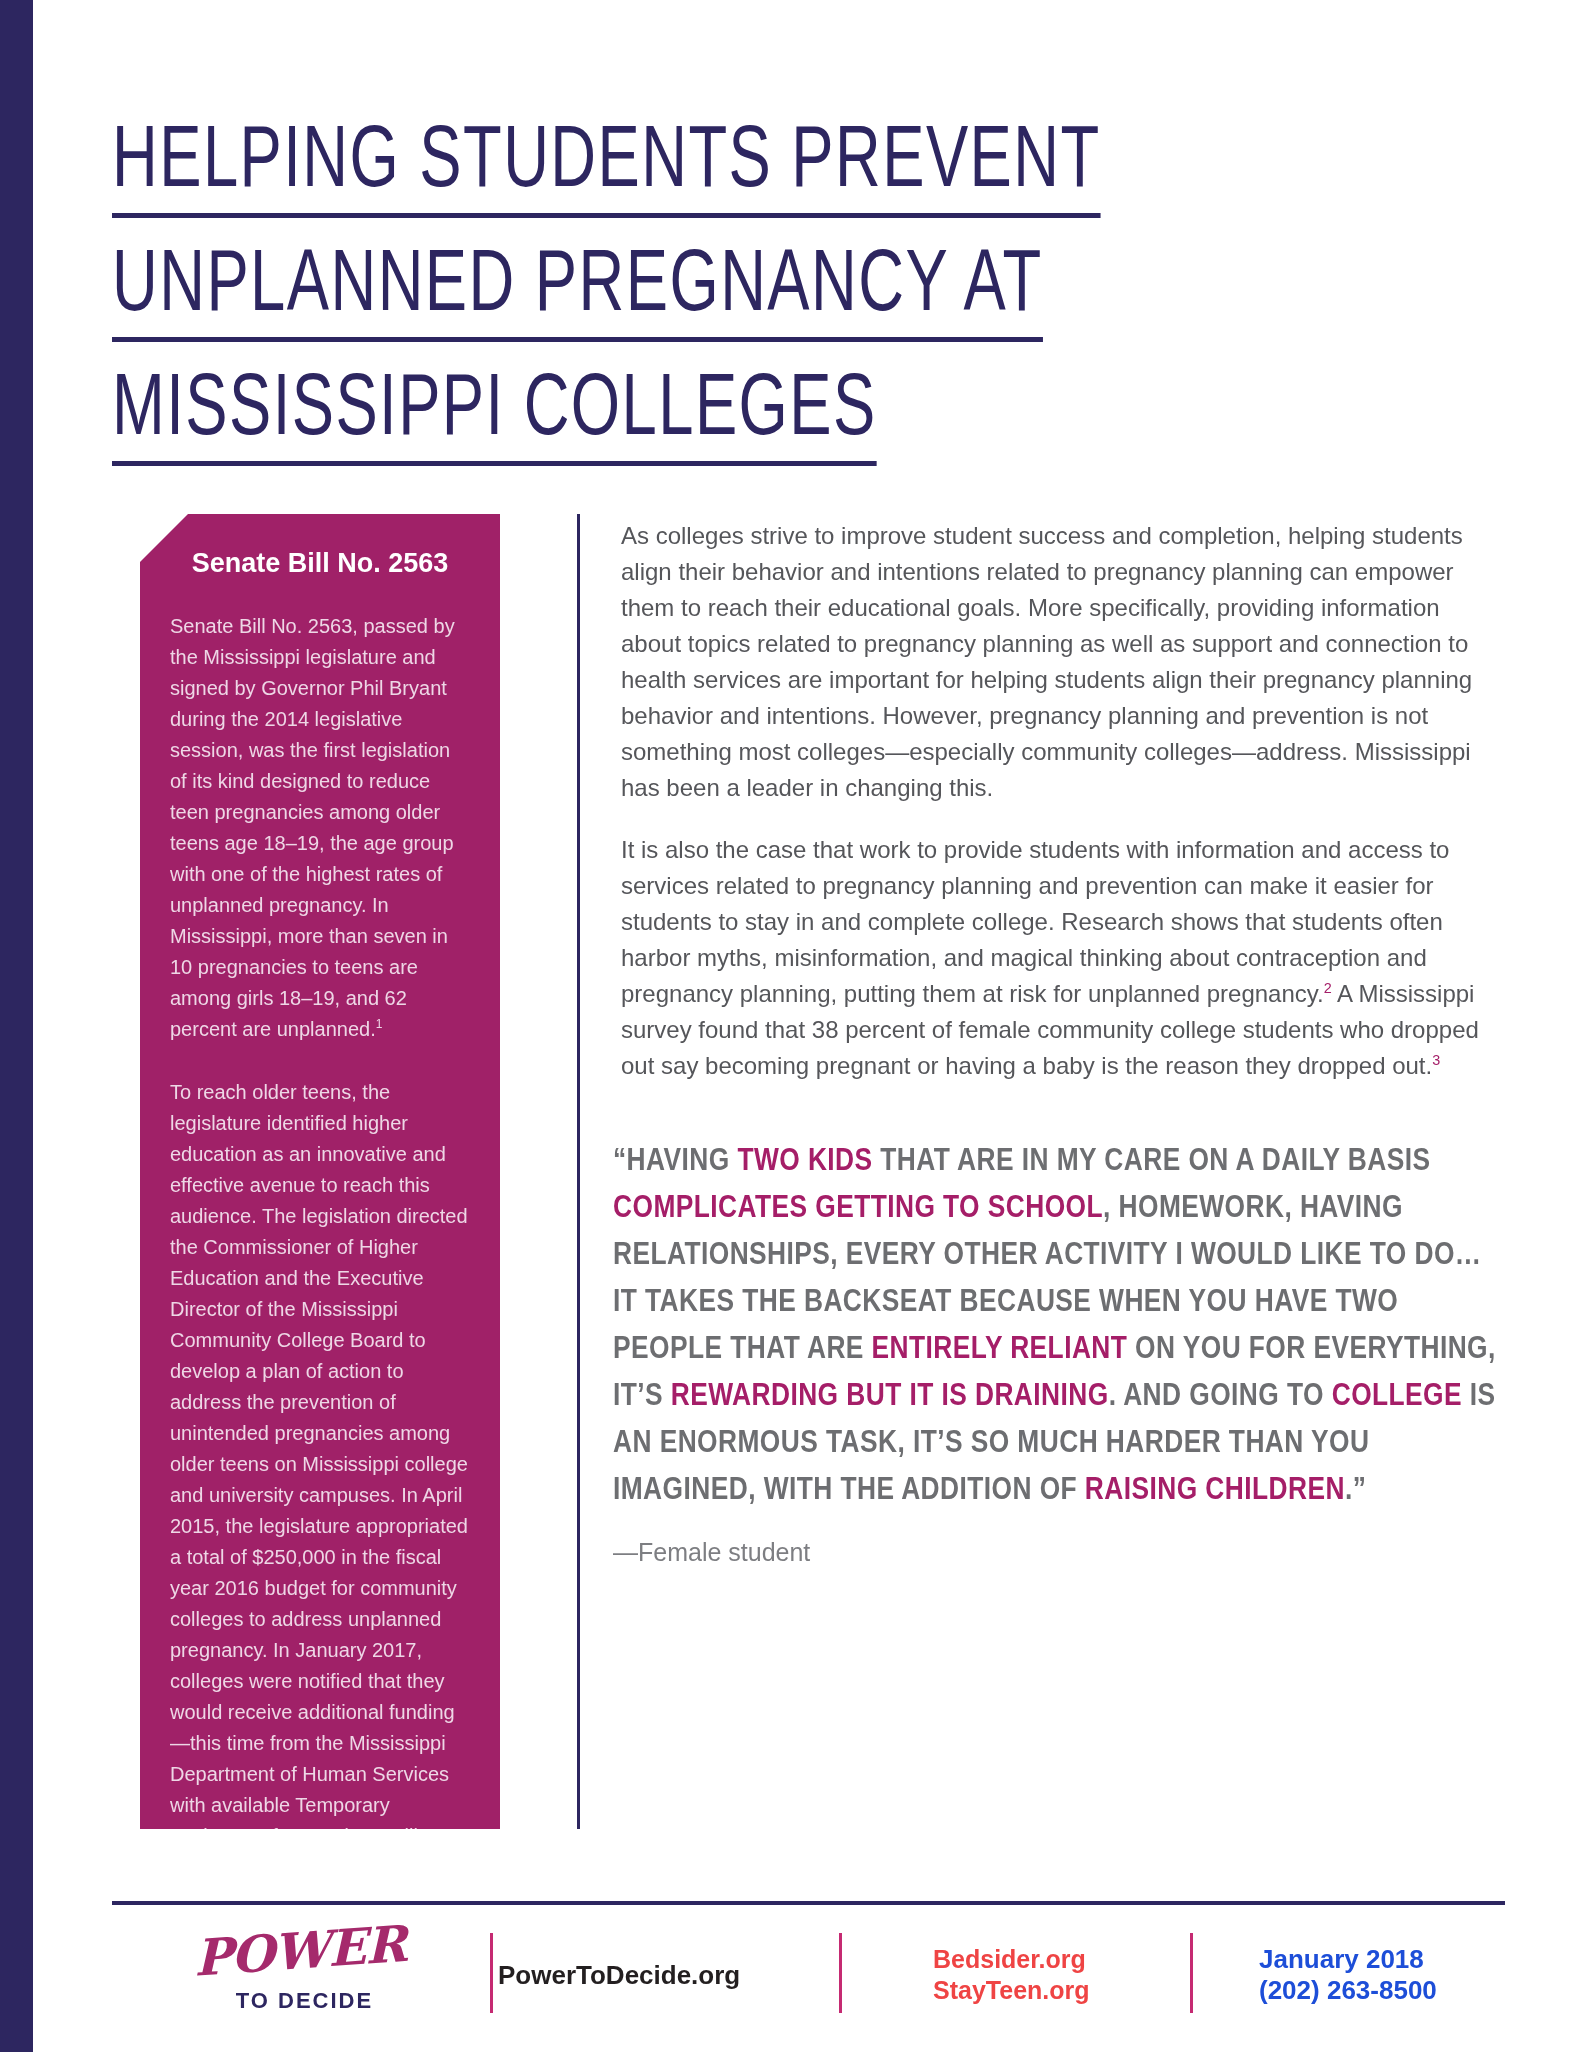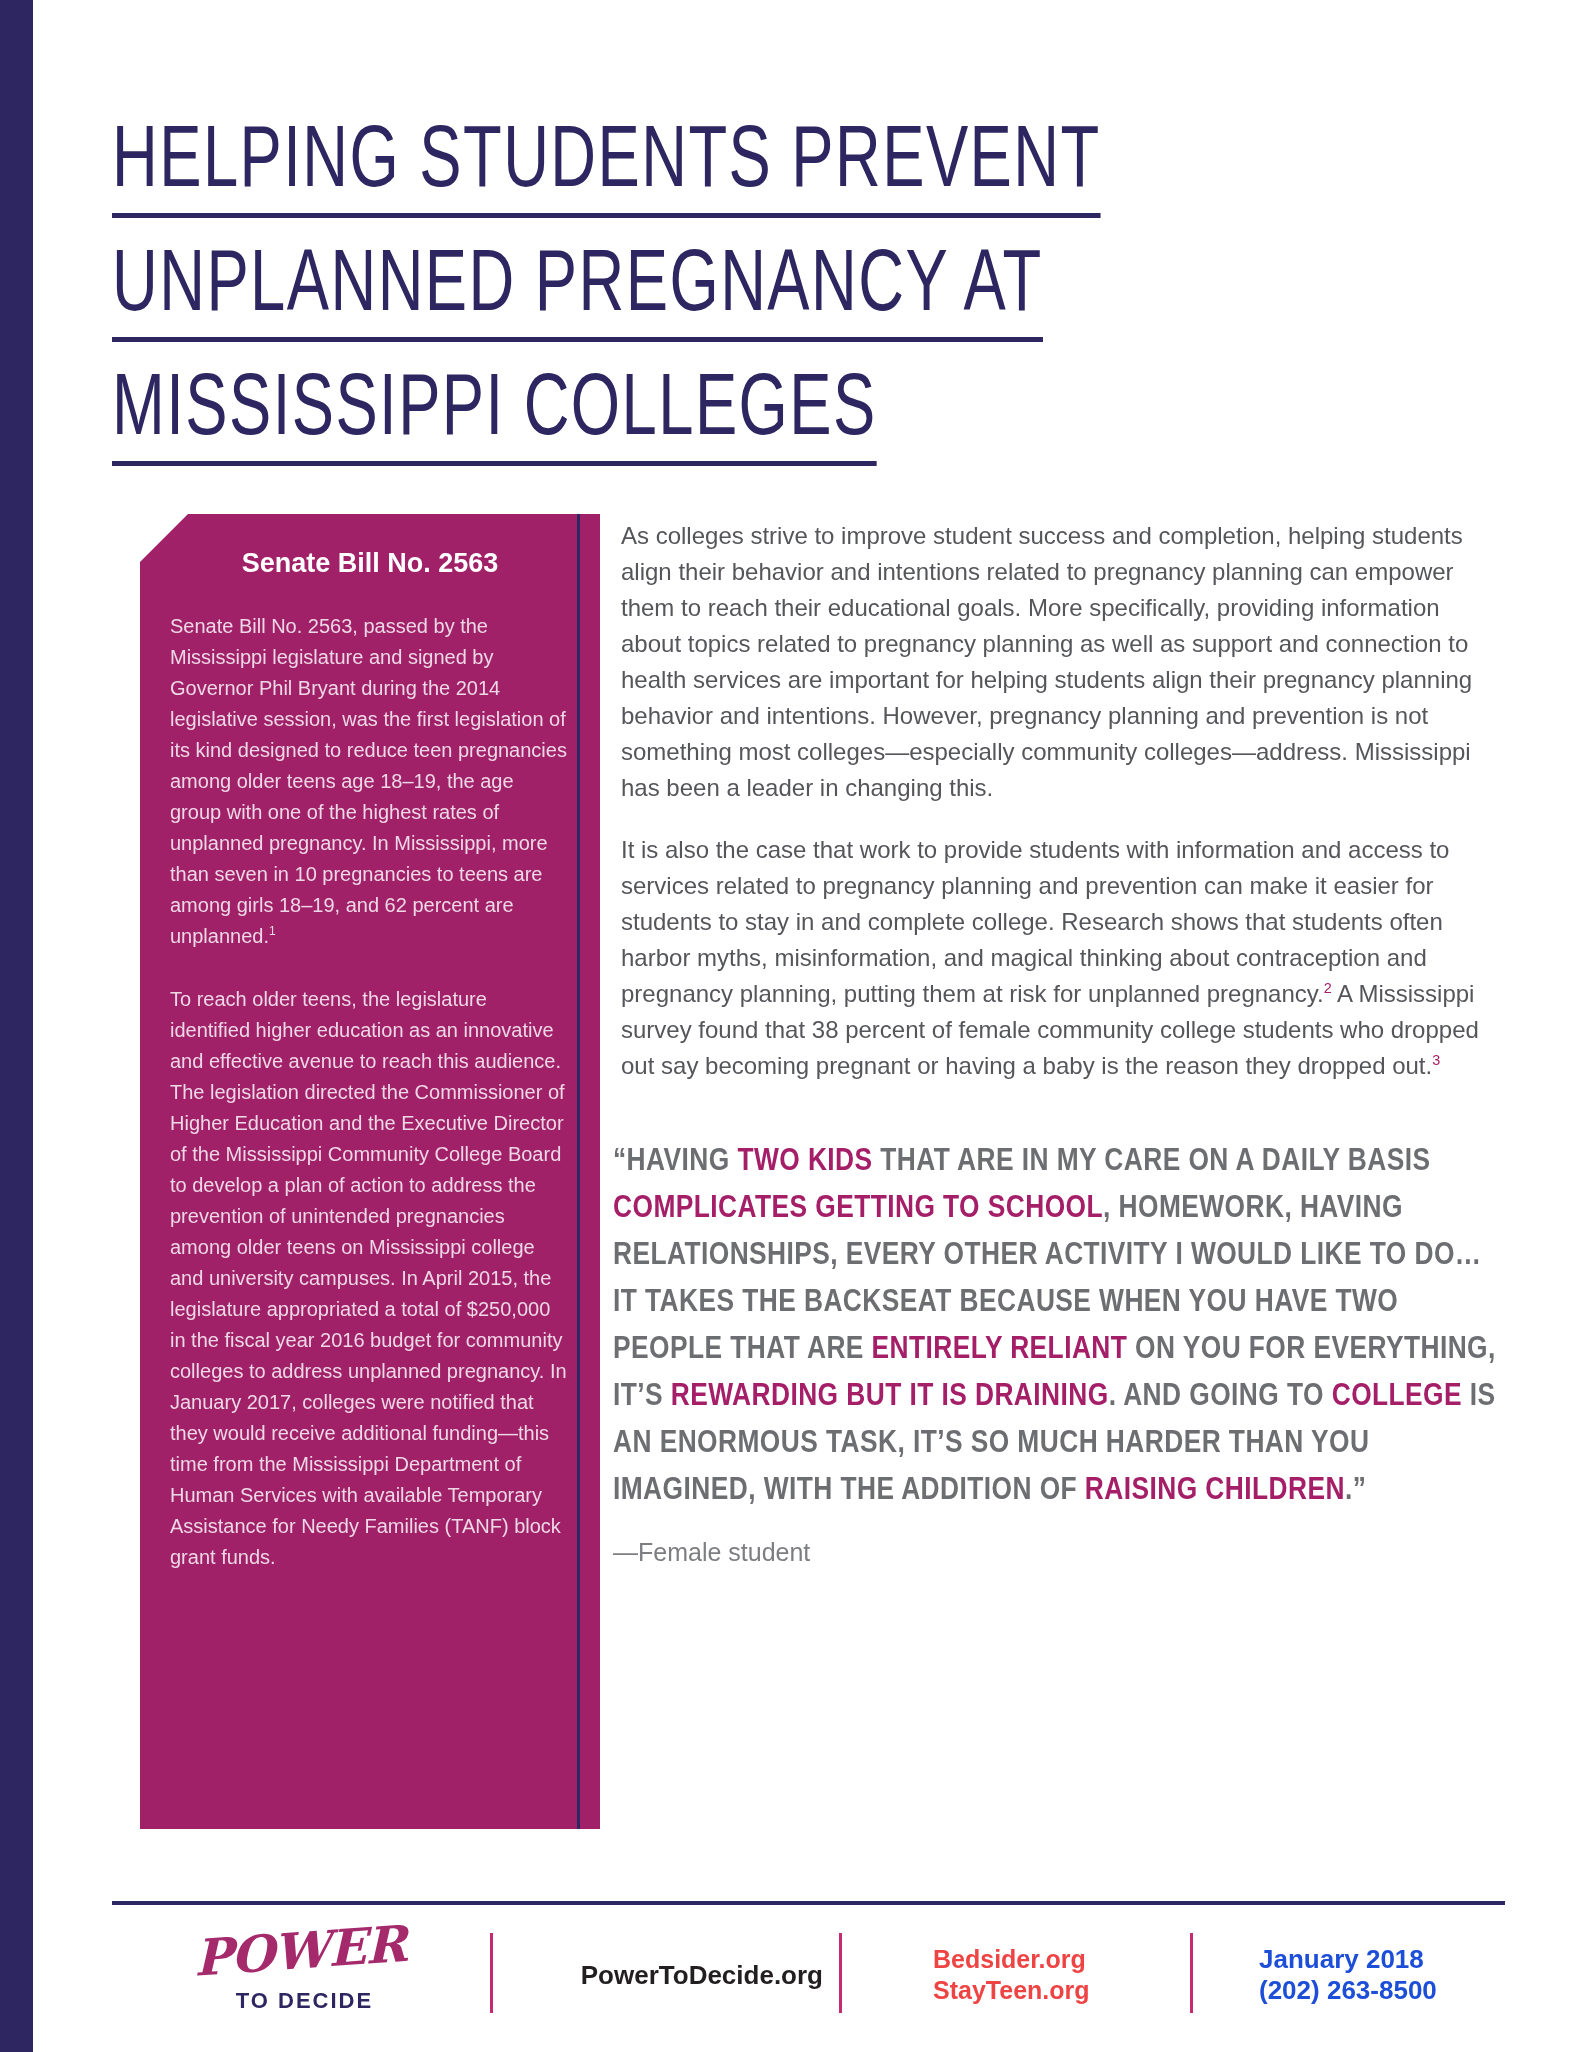--- a/index.html
+++ b/index.html
@@ -31,21 +31,21 @@
     padding-bottom: 13px;
     border-bottom: 5px solid #2d2660;
     margin-bottom: 18px;
     transform: scaleX(0.72);
     transform-origin: 0 0;
   }
   
   .sidebar {
     position: absolute;
     left: 140px; top: 514px;
-    width: 460px; height: 1315px;
+    width: 360px; height: 1315px;
     background: #a02168;
     clip-path: polygon(48px 0, 100% 0, 100% 100%, 0 100%, 0 48px);
     padding: 22px 30px 0 30px;
   }
   .sidebar h2 {
     margin: 12px 0 0 0;
     text-align: center;
     color: #ffffff;
     font-size: 27px;
     font-weight: 700;
@@ -130,21 +130,21 @@
     width: 3px; height: 80px;
     background: #c52a72;
   }
   .fdiv-1 { left: 490px; }
   .fdiv-2 { left: 839px; }
   .fdiv-3 { left: 1190px; }
   .f-site {
     position: absolute;
     left: 498px; top: 1960px;
     width: 325px;
-    text-align: right;
+    text-align: left;
     font-size: 26px;
     font-weight: 700;
     color: #231f20;
   }
   .f-links {
     position: absolute;
     left: 933px; top: 1944px;
     font-size: 25px;
     line-height: 31px;
     font-weight: 700;

